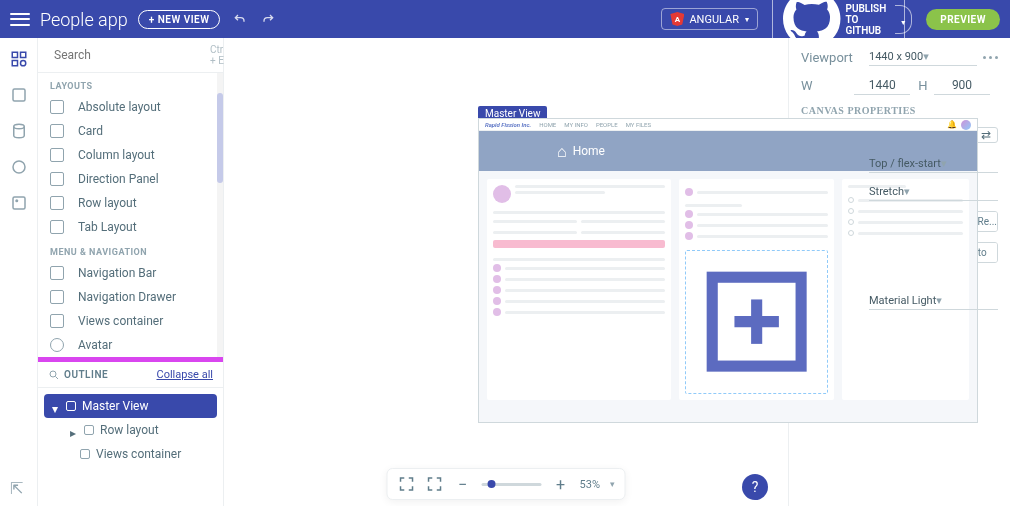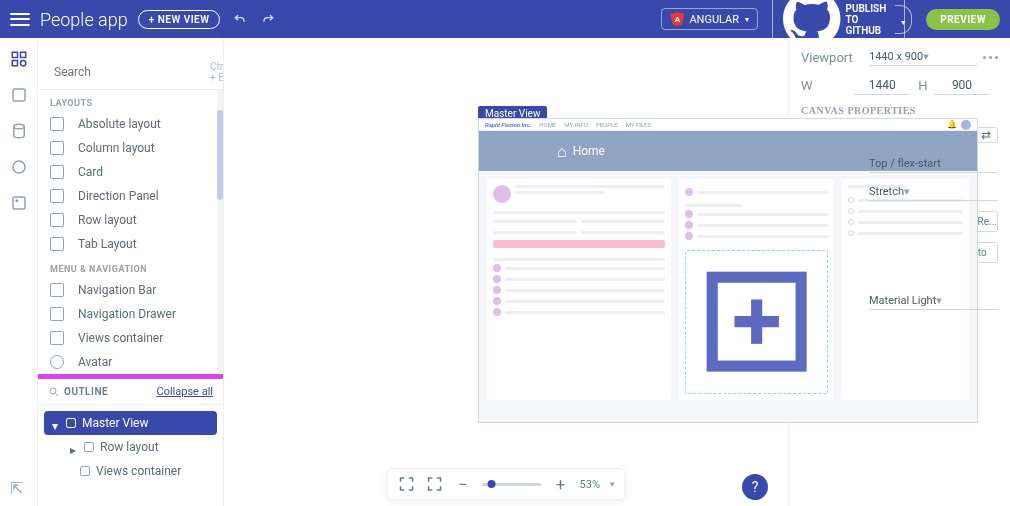--- a/index.html
+++ b/index.html
@@ -13,21 +13,21 @@
 .top-spacer { flex: 1; }
 .framework-btn { display: flex; align-items: center; border: 1px solid rgba(255,255,255,.5); border-radius: 4px; padding: 3px 8px; font-size: 11px; cursor: pointer; }
 .framework-shield { width: 14px; height: 14px; border-radius: 2px; background: #e53935; clip-path: polygon(50% 0,100% 15%,85% 90%,50% 100%,15% 90%,0 15%); display: inline-flex; align-items: center; justify-content: center; color: #fff; font-size: 8px; font-weight: bold; margin-right: 5px; }
 .publish-btn { display: flex; align-items: center; border: 1px solid rgba(255,255,255,.6); border-radius: 12px; padding: 4px 10px; font-size: 10px; margin-left: 14px; cursor: pointer; font-weight: 600; }
 .publish-dd { border: 1px solid rgba(255,255,255,.6); border-left: none; border-radius: 0 12px 12px 0; padding: 4px 6px; margin-left: -10px; cursor: pointer; }
 .preview-btn { background: #8bc34a; border: none; border-radius: 12px; padding: 5px 14px; font-size: 10px; font-weight: 700; color: #fff; margin-left: 14px; cursor: pointer; letter-spacing: .5px; }
 .main { display: flex; height: calc(100% - 38px); }
 .railbar { width: 38px; border-right: 1px solid #eceff1; display: flex; flex-direction: column; align-items: center; padding-top: 12px; gap: 18px; }
 .railbar .ri { width: 18px; height: 18px; color: #90a4ae; cursor: pointer; display: flex; align-items: center; justify-content: center; }
 .railbar .ri.active { color: #3949ab; }
-.sidepanel { width: 186px; border-right: 1px solid #eceff1; display: flex; flex-direction: column; justify-content: center; }
+.sidepanel { width: 186px; border-right: 1px solid #eceff1; display: flex; flex-direction: column; }
 .search-row { display: flex; align-items: center; padding: 6px 10px; border-bottom: 1px solid #eceff1; font-size: 12px; color: #78909c; }
 .search-row input { border: none; outline: none; flex: 1; font-size: 12px; color: #455a64; }
 .search-kbd { font-size: 10px; color: #b0bec5; }
 .section-label { font-size: 9px; font-weight: 700; color: #90a4ae; letter-spacing: .5px; padding: 8px 12px 4px; }
 .comp-item { display: flex; align-items: center; gap: 14px; padding: 5px 12px; font-size: 12px; color: #546e7a; cursor: pointer; }
 .ci-icon { width: 14px; height: 14px; border: 1.3px solid #90a4ae; border-radius: 2px; display: inline-block; }
 .scrolltrack { width: 6px; background: #f4f4f4; }
 .scrolltrack .thumb { width: 6px; height: 90px; background: #c5cae9; border-radius: 3px; margin-top: 20px; }
 .outline-header { display: flex; align-items: center; justify-content: space-between; padding: 6px 10px; border-top: 5px solid #d946ef; border-bottom: 1px solid #eceff1; }
 .outline-header .ol { font-size: 10px; font-weight: 600; color: #607d8b; letter-spacing: .5px; }
@@ -159,25 +159,25 @@
     </div>
     <div style="display:flex;flex:0 0 auto;">
       <div style="flex:1">
         <div class="section-label">LAYOUTS</div>
         <div class="comp-item">
             <span class="ci-icon"></span>
             <span>Absolute layout</span>
           </div>
         <div class="comp-item">
             <span class="ci-icon"></span>
+            <span>Card</span>
+          </div>
+        <div class="comp-item">
+            <span class="ci-icon"></span>
             <span>Column layout</span>
-          </div>
-        <div class="comp-item">
-            <span class="ci-icon"></span>
-            <span>Card</span>
           </div>
         <div class="comp-item">
             <span class="ci-icon"></span>
             <span>Direction Panel</span>
           </div>
         <div class="comp-item">
             <span class="ci-icon"></span>
             <span>Row layout</span>
           </div>
         <div class="comp-item">

